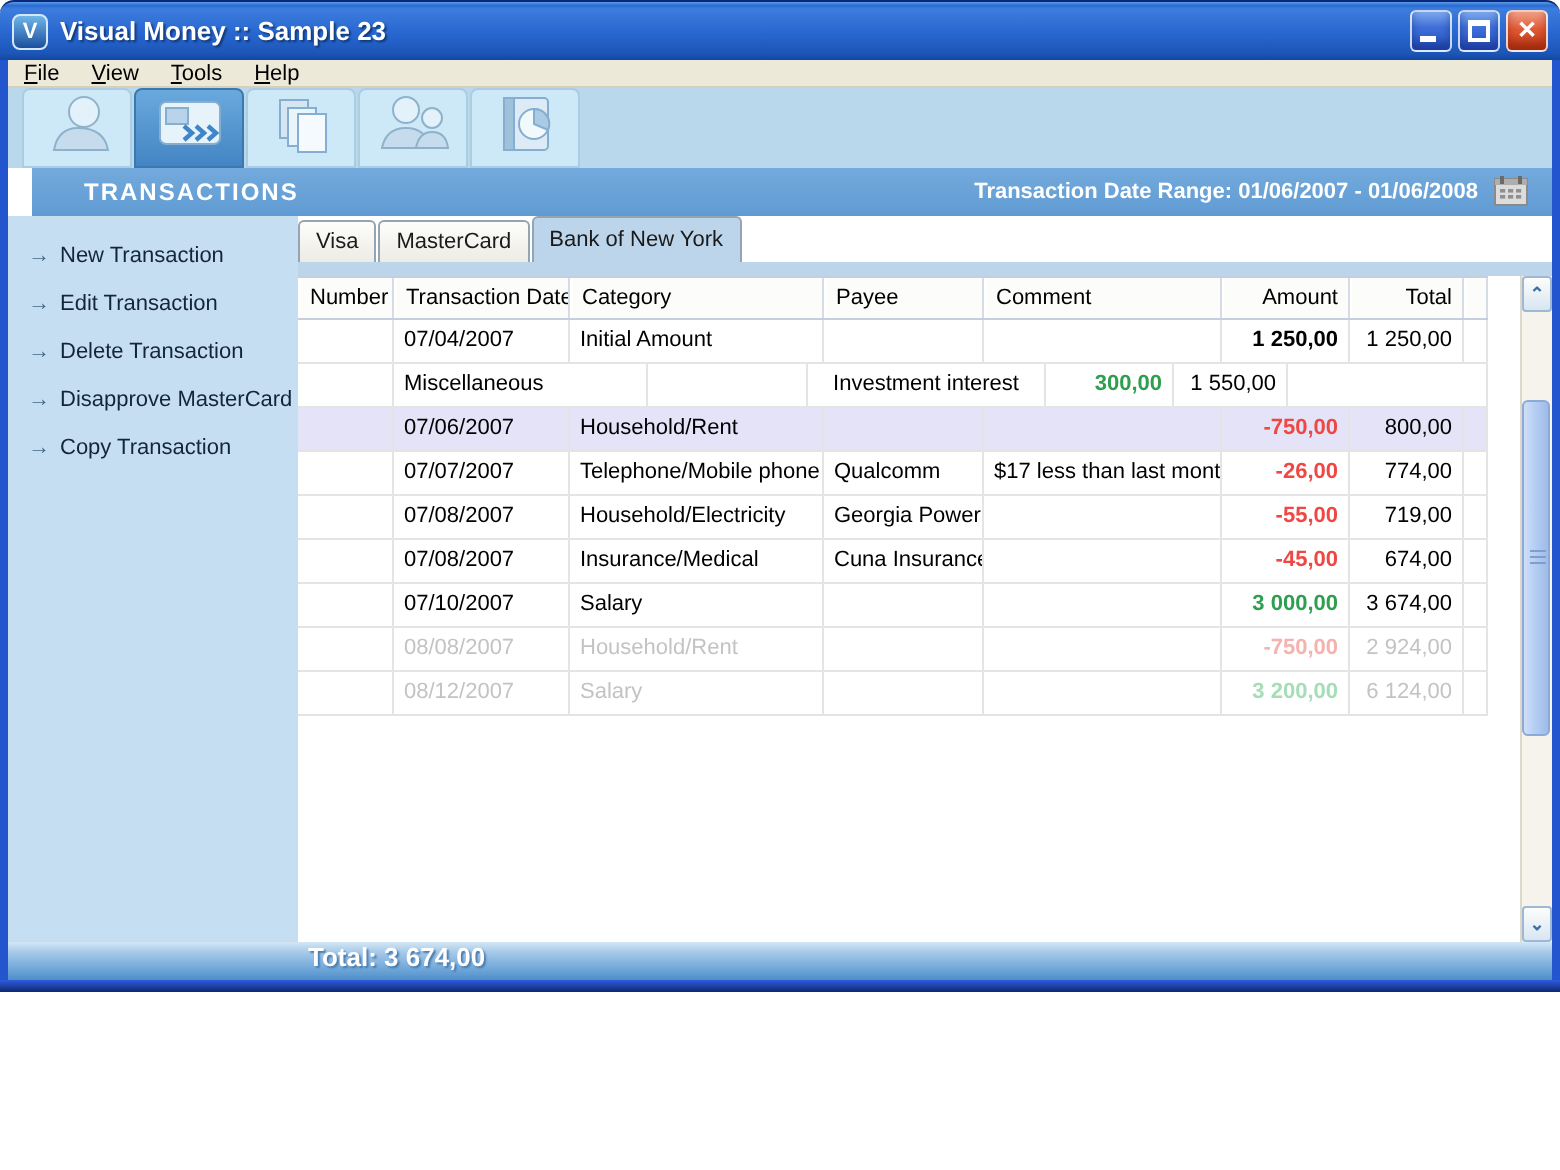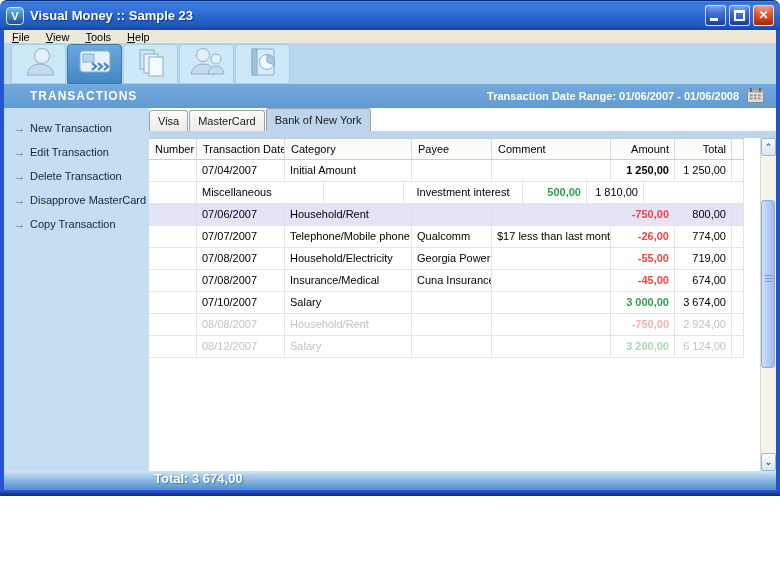--- a/index.html
+++ b/index.html
@@ -39,21 +39,21 @@
 
   
   .toolbar { height:43px; background:#b9d8ec; display:flex; align-items:center; padding-left:7px; }
   .tool-btn {
     width:55px; height:40px; margin-right:1px; border-radius:4px 4px 0 0;
     background:#cde8f7; border:1px solid #aacde2; display:flex; align-items:center; justify-content:center;
   }
   .tool-btn.selected { background:linear-gradient(180deg,#6aa9dc,#4385c4); border-color:#3c78b0; }
 
   
-  .section-bar { height:28px; background:linear-gradient(180deg,#74aadd,#5f9bd2); display:flex; align-items:center; color:#fff; }
+  .section-bar { height:28px; background:linear-gradient(180deg,#74aadd,#5f9bd2); display:flex; align-items:center; color:#fff;margin-left:12px; }
   .section-title { font-size:12px; font-weight:bold; letter-spacing:1px; margin-left:26px; flex:1; }
   .date-range { font-size:11px; font-weight:bold; margin-right:8px; }
   .cal-btn { margin-right:10px; display:flex; align-items:center; }
 
   
   .content { height:438px; display:flex; }
   .sidebar { width:151px; background:var(--sidebar-bg); padding-top:8px; }
   .side-item { height:24px; display:flex; align-items:center; font-size:11px; color:#14243c; cursor:default; }
   .side-item .arrow { width:16px; margin-left:10px; color:#44648c; font-size:11px; }
   .main { flex:1; display:flex; flex-direction:column; background:#fff; }
@@ -246,22 +246,22 @@
                   <span class="cell" style="width: 119px;"></span>
                   <span class="cell right amt black" style="width: 64px;">1 250,00</span>
                   <span class="cell right" style="width: 57px;">1 250,00</span>
                   <span class="cell" style="flex: 1 1 0%;"></span>
                 </div>
                 <div class="row">
                   <span class="cell" style="width: 48px;"></span>
                   <span class="cell" style="width: 127px;">Miscellaneous</span>
                   <span class="cell" style="width: 80px;"></span>
                   <span class="cell" style="width: 119px; text-align: center;">Investment interest</span>
-                  <span class="cell right amt green" style="width: 64px;">500,00</span>
-                  <span class="cell right" style="width: 57px;">1 810,00</span>
+                  <span class="cell right amt green" style="width: 64px;">300,00</span>
+                  <span class="cell right" style="width: 57px;">1 550,00</span>
                   <span class="cell" style="flex: 1 1 0%;"></span>
                 </div>
                 <div class="row selected">
                   <span class="cell" style="width: 48px;"></span>
                   <span class="cell" style="width: 88px;">07/06/2007</span>
                   <span class="cell" style="width: 127px;">Household/Rent</span>
                   <span class="cell" style="width: 80px;"></span>
                   <span class="cell" style="width: 119px;"></span>
                   <span class="cell right amt red" style="width: 64px;">-750,00</span>
                   <span class="cell right" style="width: 57px;">800,00</span>

